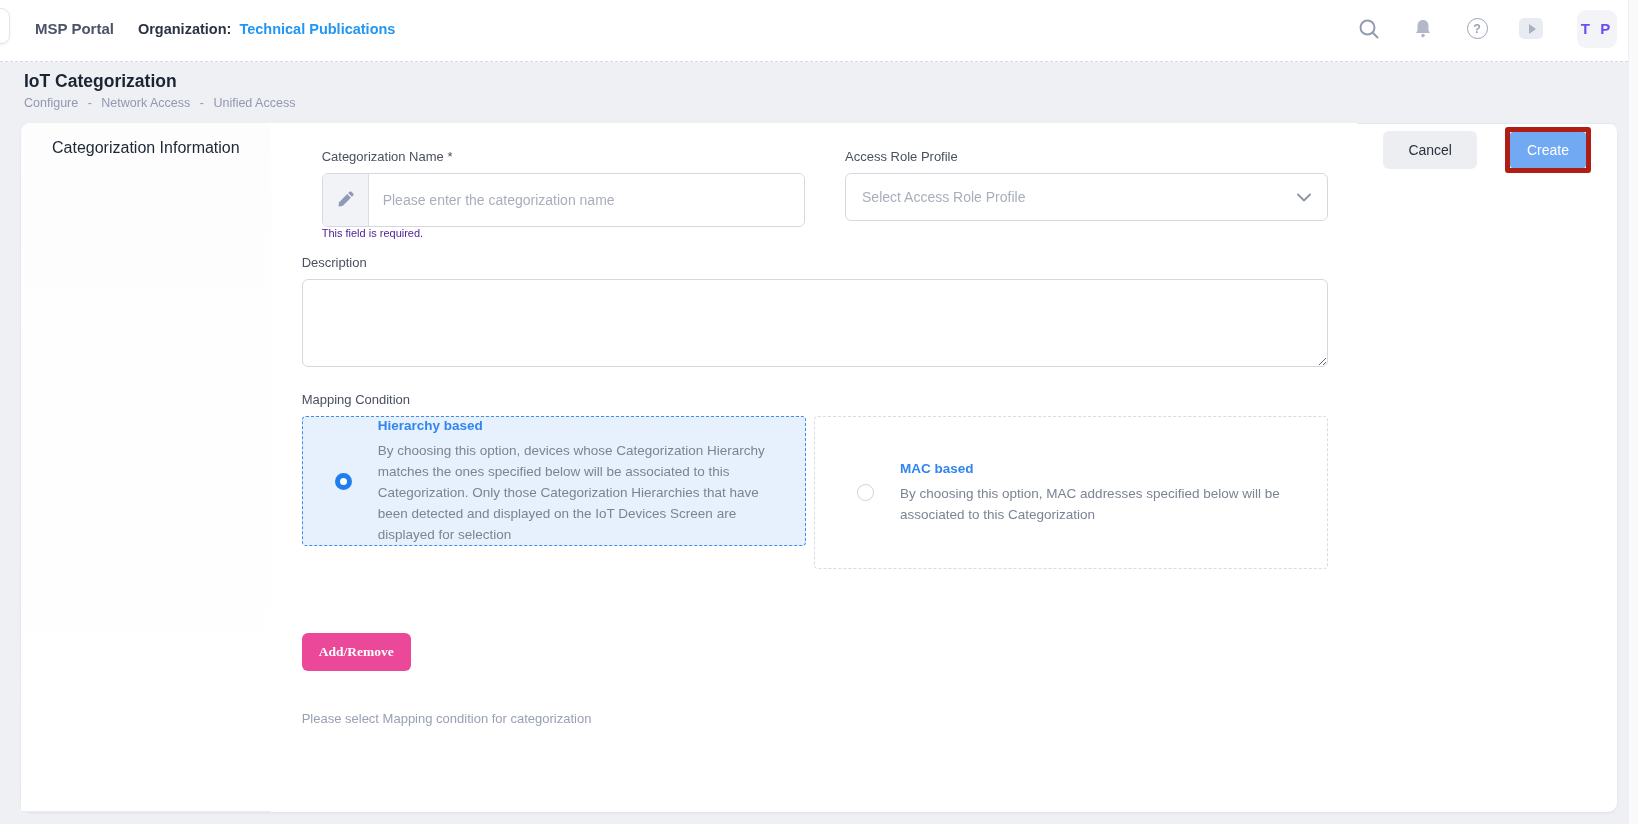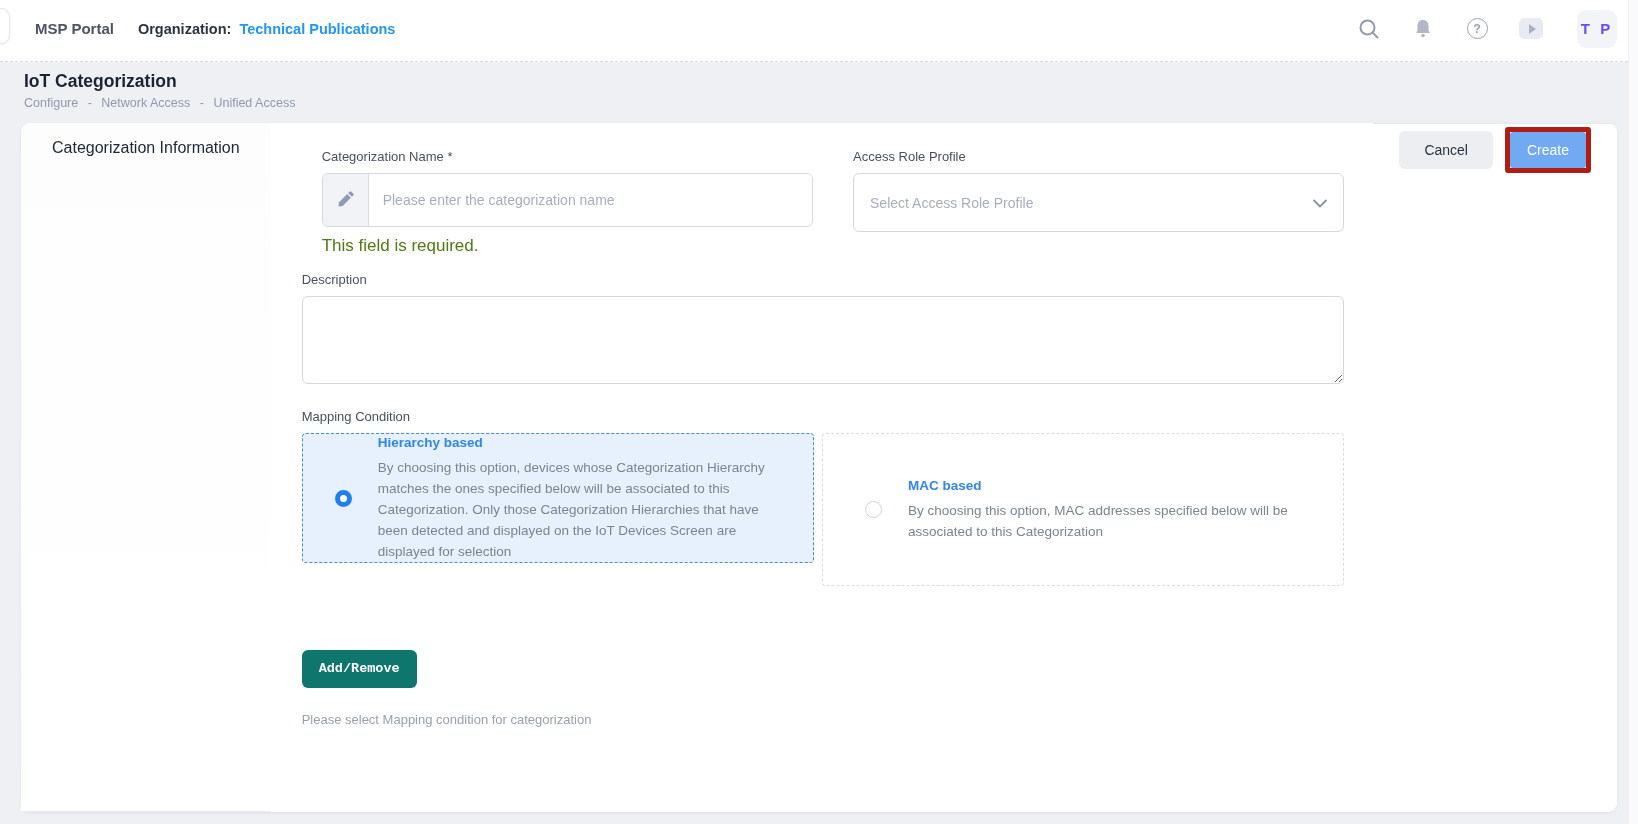--- a/index.html
+++ b/index.html
@@ -49,23 +49,23 @@
   .col { flex:1 1 0; min-width:0;padding-left:20px; }
   .field-label { font-size:13px; color:#49505f; margin-bottom:9px; }
 
   .input-group { display:flex; height:54px; border:1px solid #d5d8e0; border-radius:6px;
                  overflow:hidden; background:#fff; }
   .input-prefix { width:46px; background:#f2f3f6; border-right:1px solid #d9dce3;
                   display:flex; align-items:center; justify-content:center; }
   .input-group input { flex:1; border:0; outline:none; padding:0 14px; font-size:14px;
                        color:#303849; font-family:inherit; }
   .input-group input::placeholder { color:#a8aeba; }
-  .error-text { margin-top:9px; font-size:17px; color:#4d7c0f; }
-
-  .select-box { height:59px; border:1px solid #d5d8e0; border-radius:6px; background:#fff;
+  .error-text { font-size:11px; color:#4c1d95; }
+
+  .select-box { height:48px; border:1px solid #d5d8e0; border-radius:6px; background:#fff;
                 display:flex; align-items:center; padding:0 16px; cursor:pointer; }
   .select-placeholder { font-size:14px; color:#a8aeba; flex:1; }
 
   .desc-block { margin-top:16px; }
   .desc-block textarea { width:100%; height:88px; border:1px solid #d5d8e0; border-radius:6px;
                          resize:both; outline:none; font-family:inherit; font-size:14px;
                          color:#303849; padding:8px 12px; display:block; }
 
   .mapping-label { margin-top:25px; font-size:13px; color:#49505f; }
   .options-row { display:flex; gap:8px; margin-top:9px; align-items:flex-start; }
@@ -75,28 +75,28 @@
                           padding:14px 24px 14px 32px; }
   .option-card.unselected { background:#fff; border:1px dashed #d8dbe3; height:153px;
                             padding:14px 24px 14px 42px; }
   .radio { width:17px; height:17px; border-radius:50%; flex:0 0 auto; margin-right:26px; }
   .radio.on  { border:5px solid #1f7fef; background:#fff; }
   .radio.off { border:1.5px solid #cdd2dc; background:#fff; }
   .option-text .opt-title { font-size:13.5px; font-weight:700; color:#2f86f0; margin-bottom:7px; }
   .option-text .opt-desc  { font-size:13.5px; color:#7b8494; line-height:21px; max-width:660px; }
 
   .add-remove { margin-top:64px; display:inline-block; height:38px; line-height:38px;
-                padding:0 17px; background:#0f766e; color:#fff; font-size:13.5px;
+                padding:0 17px; background:#ec4899; color:#fff; font-size:13.5px;
                 font-weight:700; border:0; border-radius:6px; cursor:pointer;
-                font-family:Liberation Mono, monospace; }
-  .mapping-helper { margin-top:24px; font-size:13px; color:#99a0b2; }
+                font-family:Liberation Serif, serif; }
+  .mapping-helper { margin-top:40px; font-size:13px; color:#99a0b2; }
 
   .card-footer { border-top:1px solid #e7e9ee; height:53px; display:flex;
                  align-items:center; justify-content:flex-end; padding:0 26px;
-                 gap:12px; border-radius:0 0 9px 9px; }
+                 gap:28px; border-radius:0 0 9px 9px; }
   .btn-cancel { height:38px; padding:0 25px; background:#eceef2; border:0; border-radius:6px;
                 font-size:14px; font-weight:500; color:#2a3242; cursor:pointer; font-family:inherit; }
   .annotation-box { border:5px solid #b01d15; border-radius:3px; }
   .btn-create { display:block; height:36px; padding:0 17px; background:#71a9f3; border:0;
                 border-radius:3px; font-size:14px; font-weight:500; color:#fff;
                 cursor:pointer; font-family:inherit; }
 
   .scroll-strip { position:fixed; right:0; top:0; width:10px; height:824px;
                   background:#fafafc; border-left:1px solid #f0f0f4; }
 </style>

